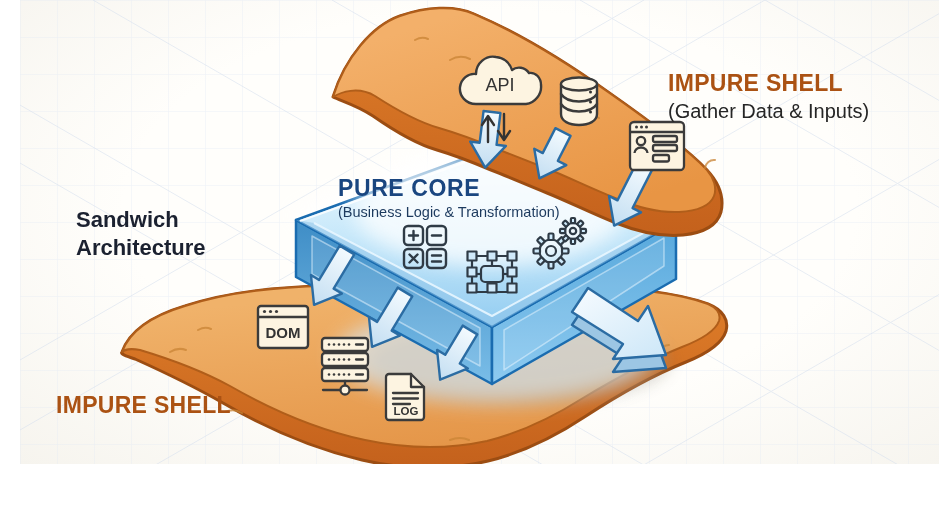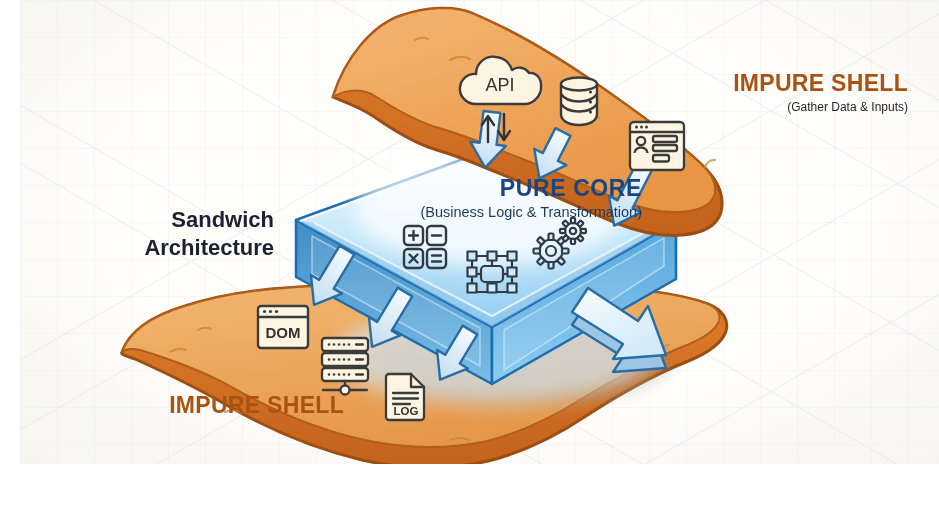--- a/index.html
+++ b/index.html
@@ -3,27 +3,27 @@
 <meta charset="utf-8">
 <style>
   html,body{margin:0;padding:0;background:#ffffff;}
   .stage{
     position:relative;width:939px;height:464px;overflow:hidden;
     background:radial-gradient(ellipse at 50% 45%, #fffefb 55%, #f6f4ee 100%);
     font-family:"Liberation Sans", sans-serif;
     margin-left:20px;
   }
   .stage svg{position:absolute;left:0;top:0;}
-  .label{position:absolute;text-align:right;pointer-events:none;}
+  .label{position:absolute;text-align:left;pointer-events:none;}
   .lbl-top{left:648px;top:70px;width:240px;}
   .lbl-side{left:56px;top:206px;width:198px;font-size:22px;font-weight:700;color:#1b2130;line-height:1.25;}
   .lbl-core{left:318px;top:175px;width:304px;}
   .lbl-bottom{left:36px;top:392px;width:288px;}
   .shell-title{font-size:23px;font-weight:700;color:#ab5213;letter-spacing:.3px;}
-  .shell-sub{font-size:12px;color:#262626;margin-top:3px;}
+  .shell-sub{font-size:20px;color:#262626;margin-top:3px;}
   .core-title{font-size:23px;font-weight:700;color:#1a4680;letter-spacing:.6px;}
   .core-sub{font-size:14.5px;color:#1c3a5e;margin-top:2px;}
 </style>
 </head>
 <body>
 
 <div class="stage">
 <svg width="939" height="512" viewBox="0 0 939 512">
   <defs>
     <pattern id="grid" width="37" height="37" patternUnits="userSpaceOnUse">

